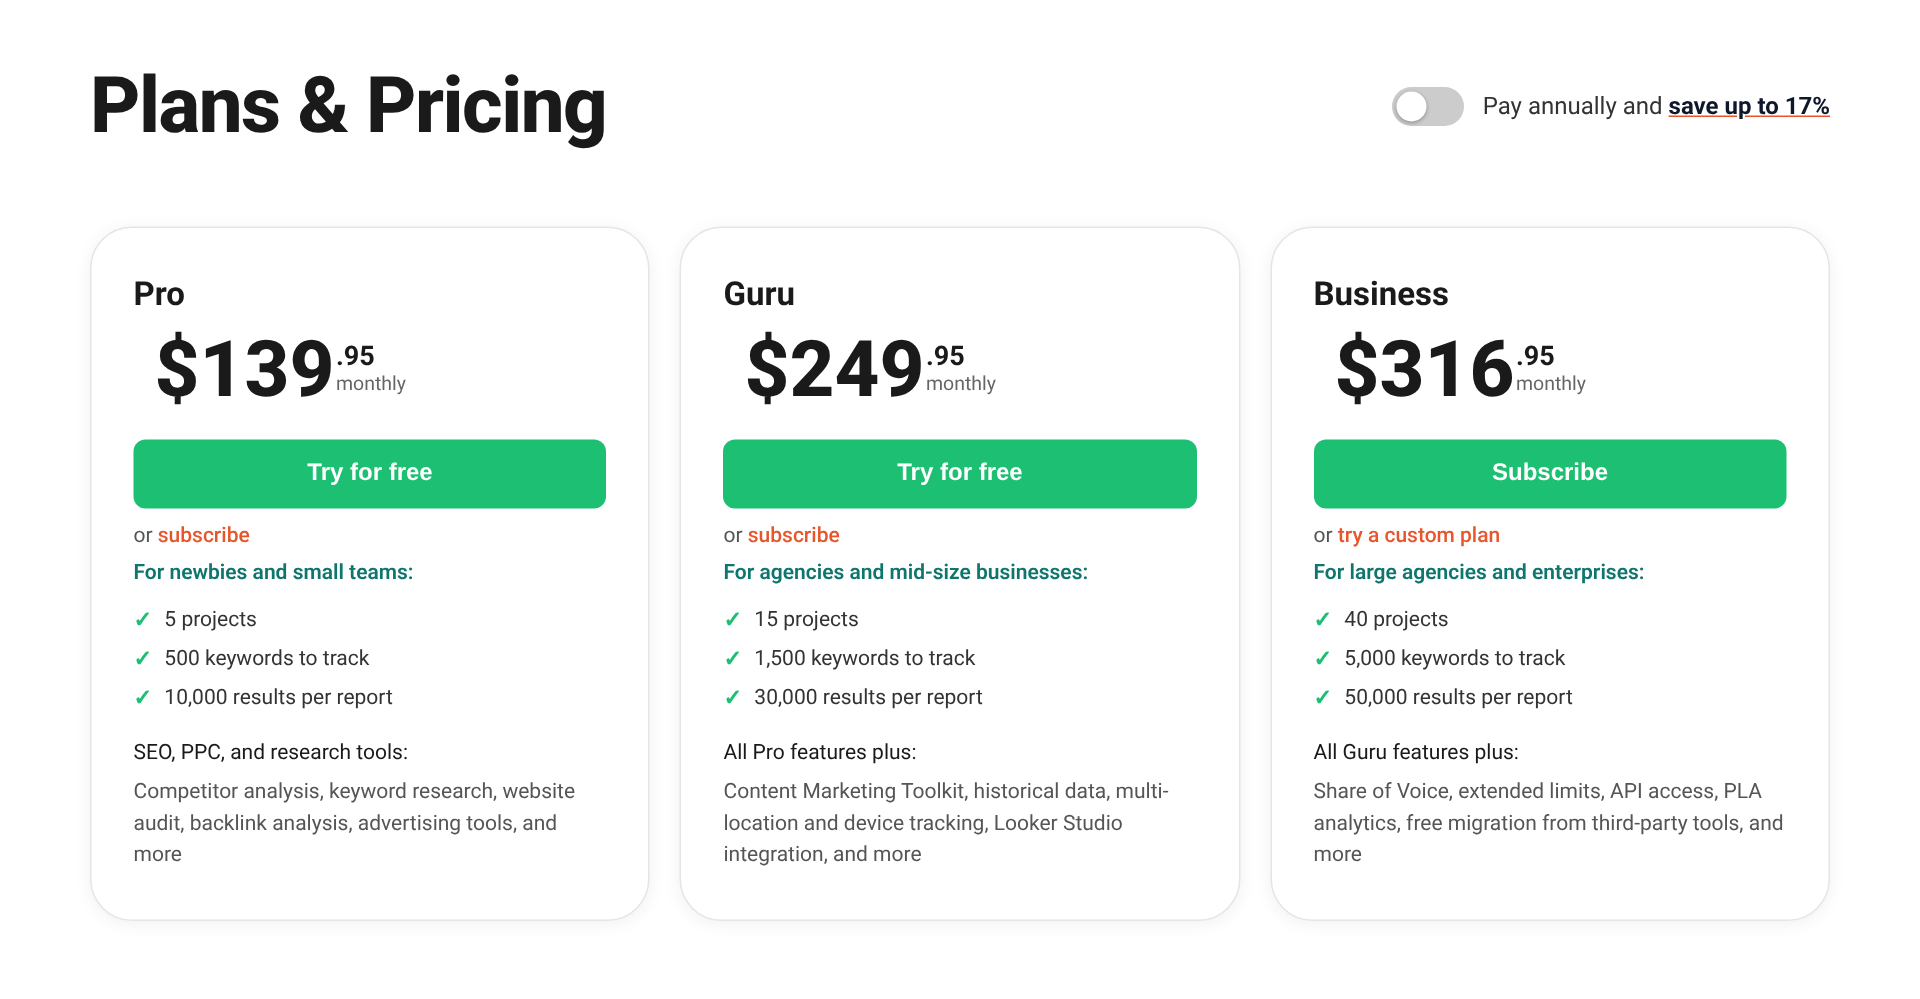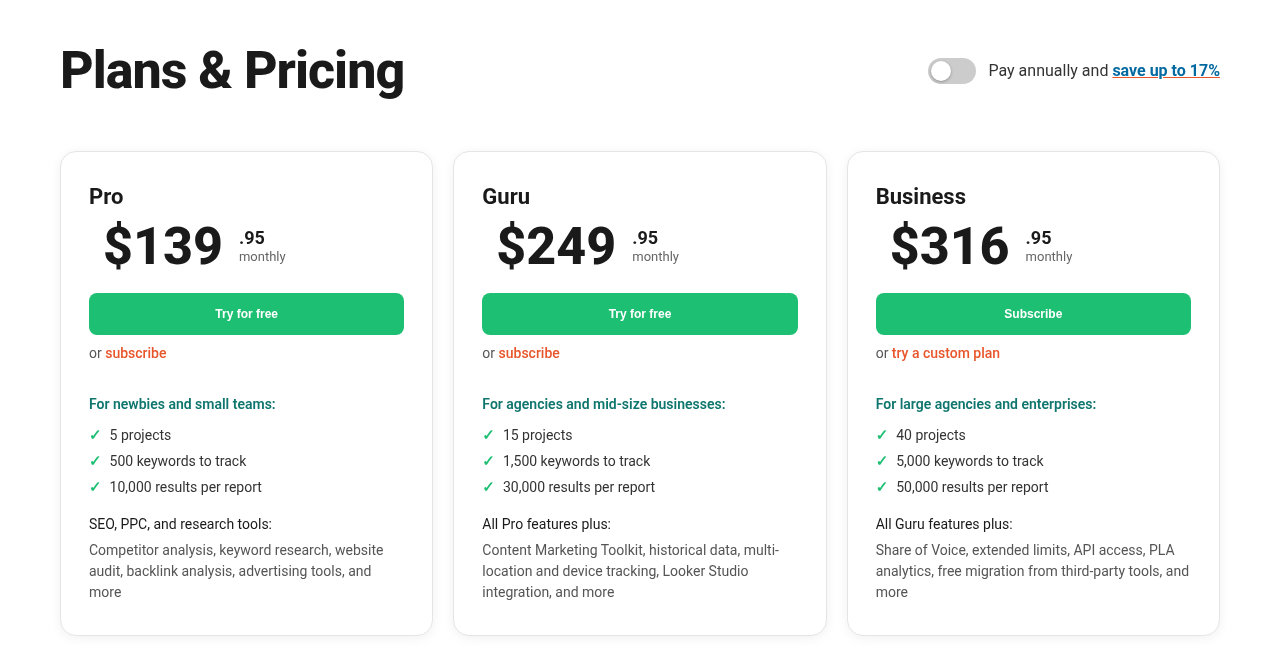--- a/index.html
+++ b/index.html
@@ -52,37 +52,37 @@
       left: 3px;
       box-shadow: 0 1px 3px rgba(0,0,0,0.3);
     }
 
     .billing-label {
       font-size: 16px;
       color: #333;
     }
 
     .save-text {
-      color: #0369a1;
+      color: #0f172a;
       font-weight: 700;
       text-decoration: underline;
       text-decoration-color: #e8552b;
     }
 
     .plans-grid {
       display: grid;
       grid-template-columns: repeat(3, 1fr);
       gap: 20px;
       max-width: 1160px;
     }
 
     .plan-card {
       background: #fff;
       border: 1px solid #e5e5e5;
-      border-radius: 16px;
+      border-radius: 28px;
       padding: 32px 28px;
       box-shadow: 0 2px 12px rgba(0,0,0,0.06);
     }
 
     .plan-name {
       font-size: 22px;
       font-weight: 700;
       margin-bottom: 12px;
       color: #1a1a1a;
     }
@@ -97,21 +97,21 @@
       font-size: 52px;
       font-weight: 800;
       line-height: 1;
       color: #1a1a1a;
       margin-left: 14px;
     }
 
     .price-decimal-monthly {
       display: flex;
       flex-direction: column;
-      margin-left: 16px;
+      margin-left: 1px;
       padding-top: 6px;
     }
 
     .price-cents {
       font-size: 18px;
       font-weight: 700;
       color: #1a1a1a;
       line-height: 1.2;
     }
 
@@ -122,31 +122,31 @@
     }
 
     .cta-button {
       display: block;
       width: 100%;
       padding: 14px;
       background: #1dbf73;
       color: #fff;
       border: none;
       border-radius: 8px;
-      font-size: 12px;
+      font-size: 16px;
       font-weight: 600;
       cursor: pointer;
       text-align: center;
       margin-bottom: 10px;
     }
 
     .secondary-link-row {
       font-size: 14px;
       color: #555;
-      margin-bottom: 35px;
+      margin-bottom: 9px;
     }
 
     .secondary-link {
       color: #e8552b;
       text-decoration: none;
       font-weight: 500;
     }
 
     .plan-desc {
       font-size: 14px;

